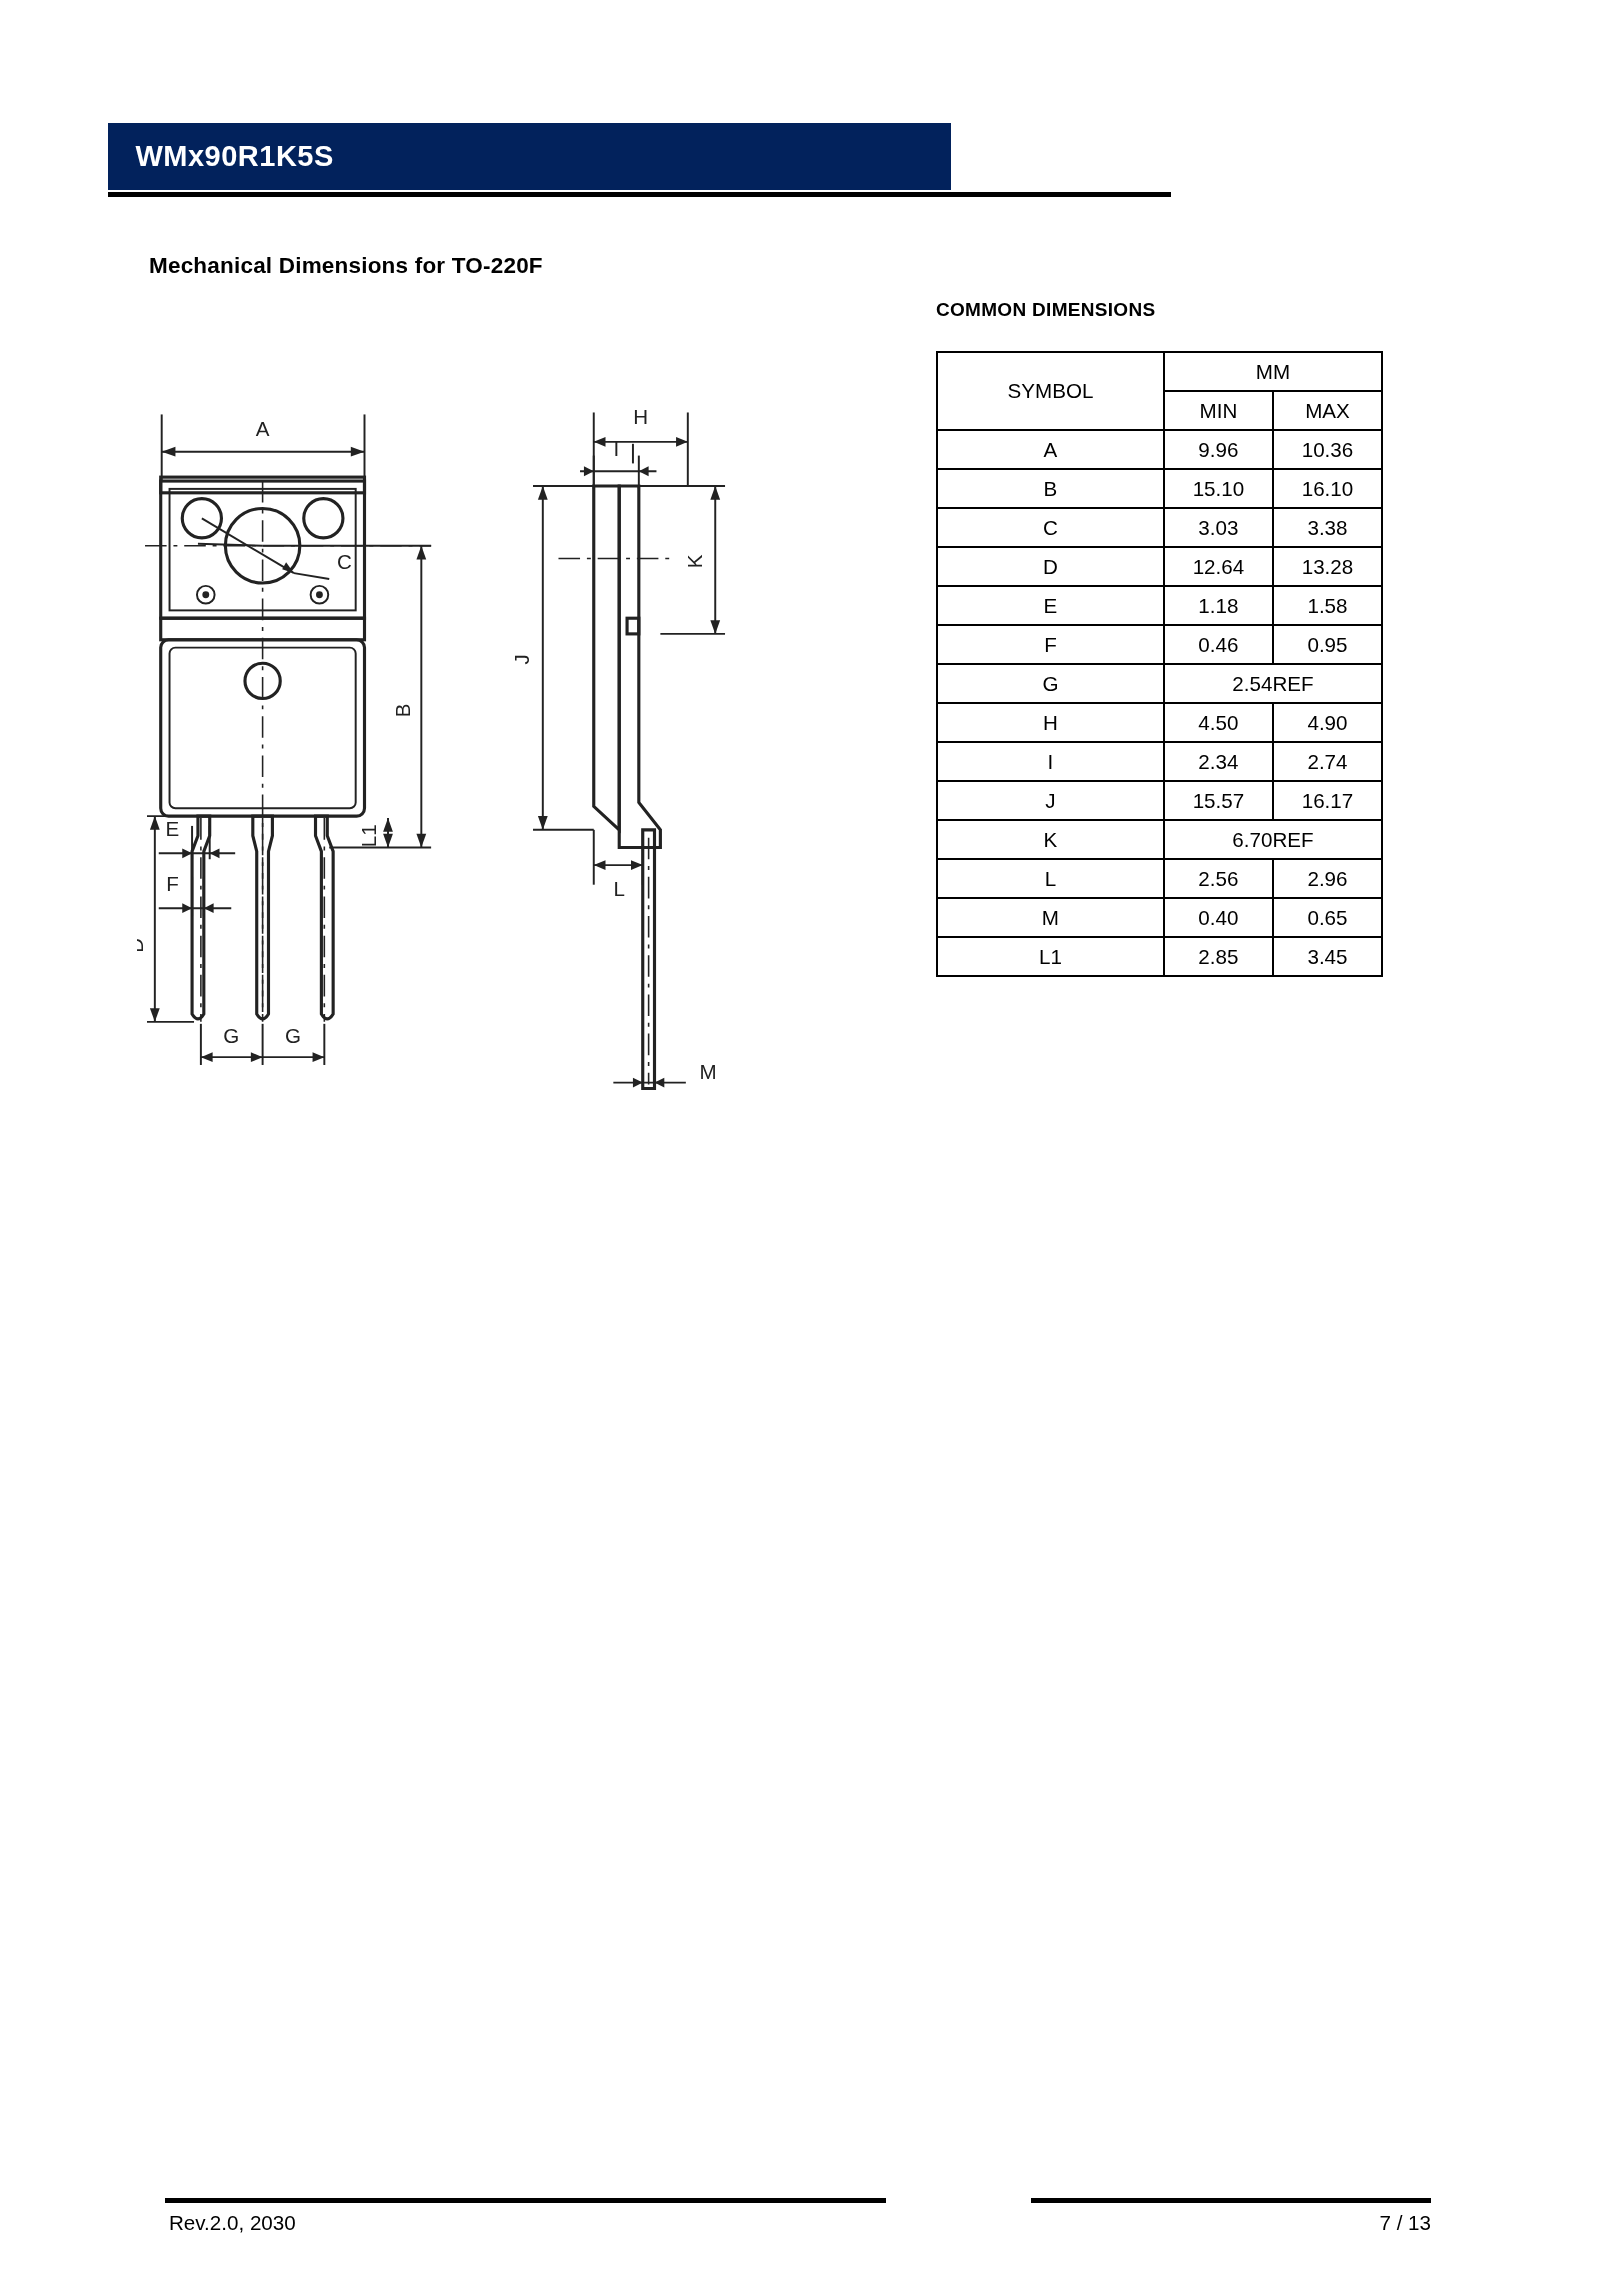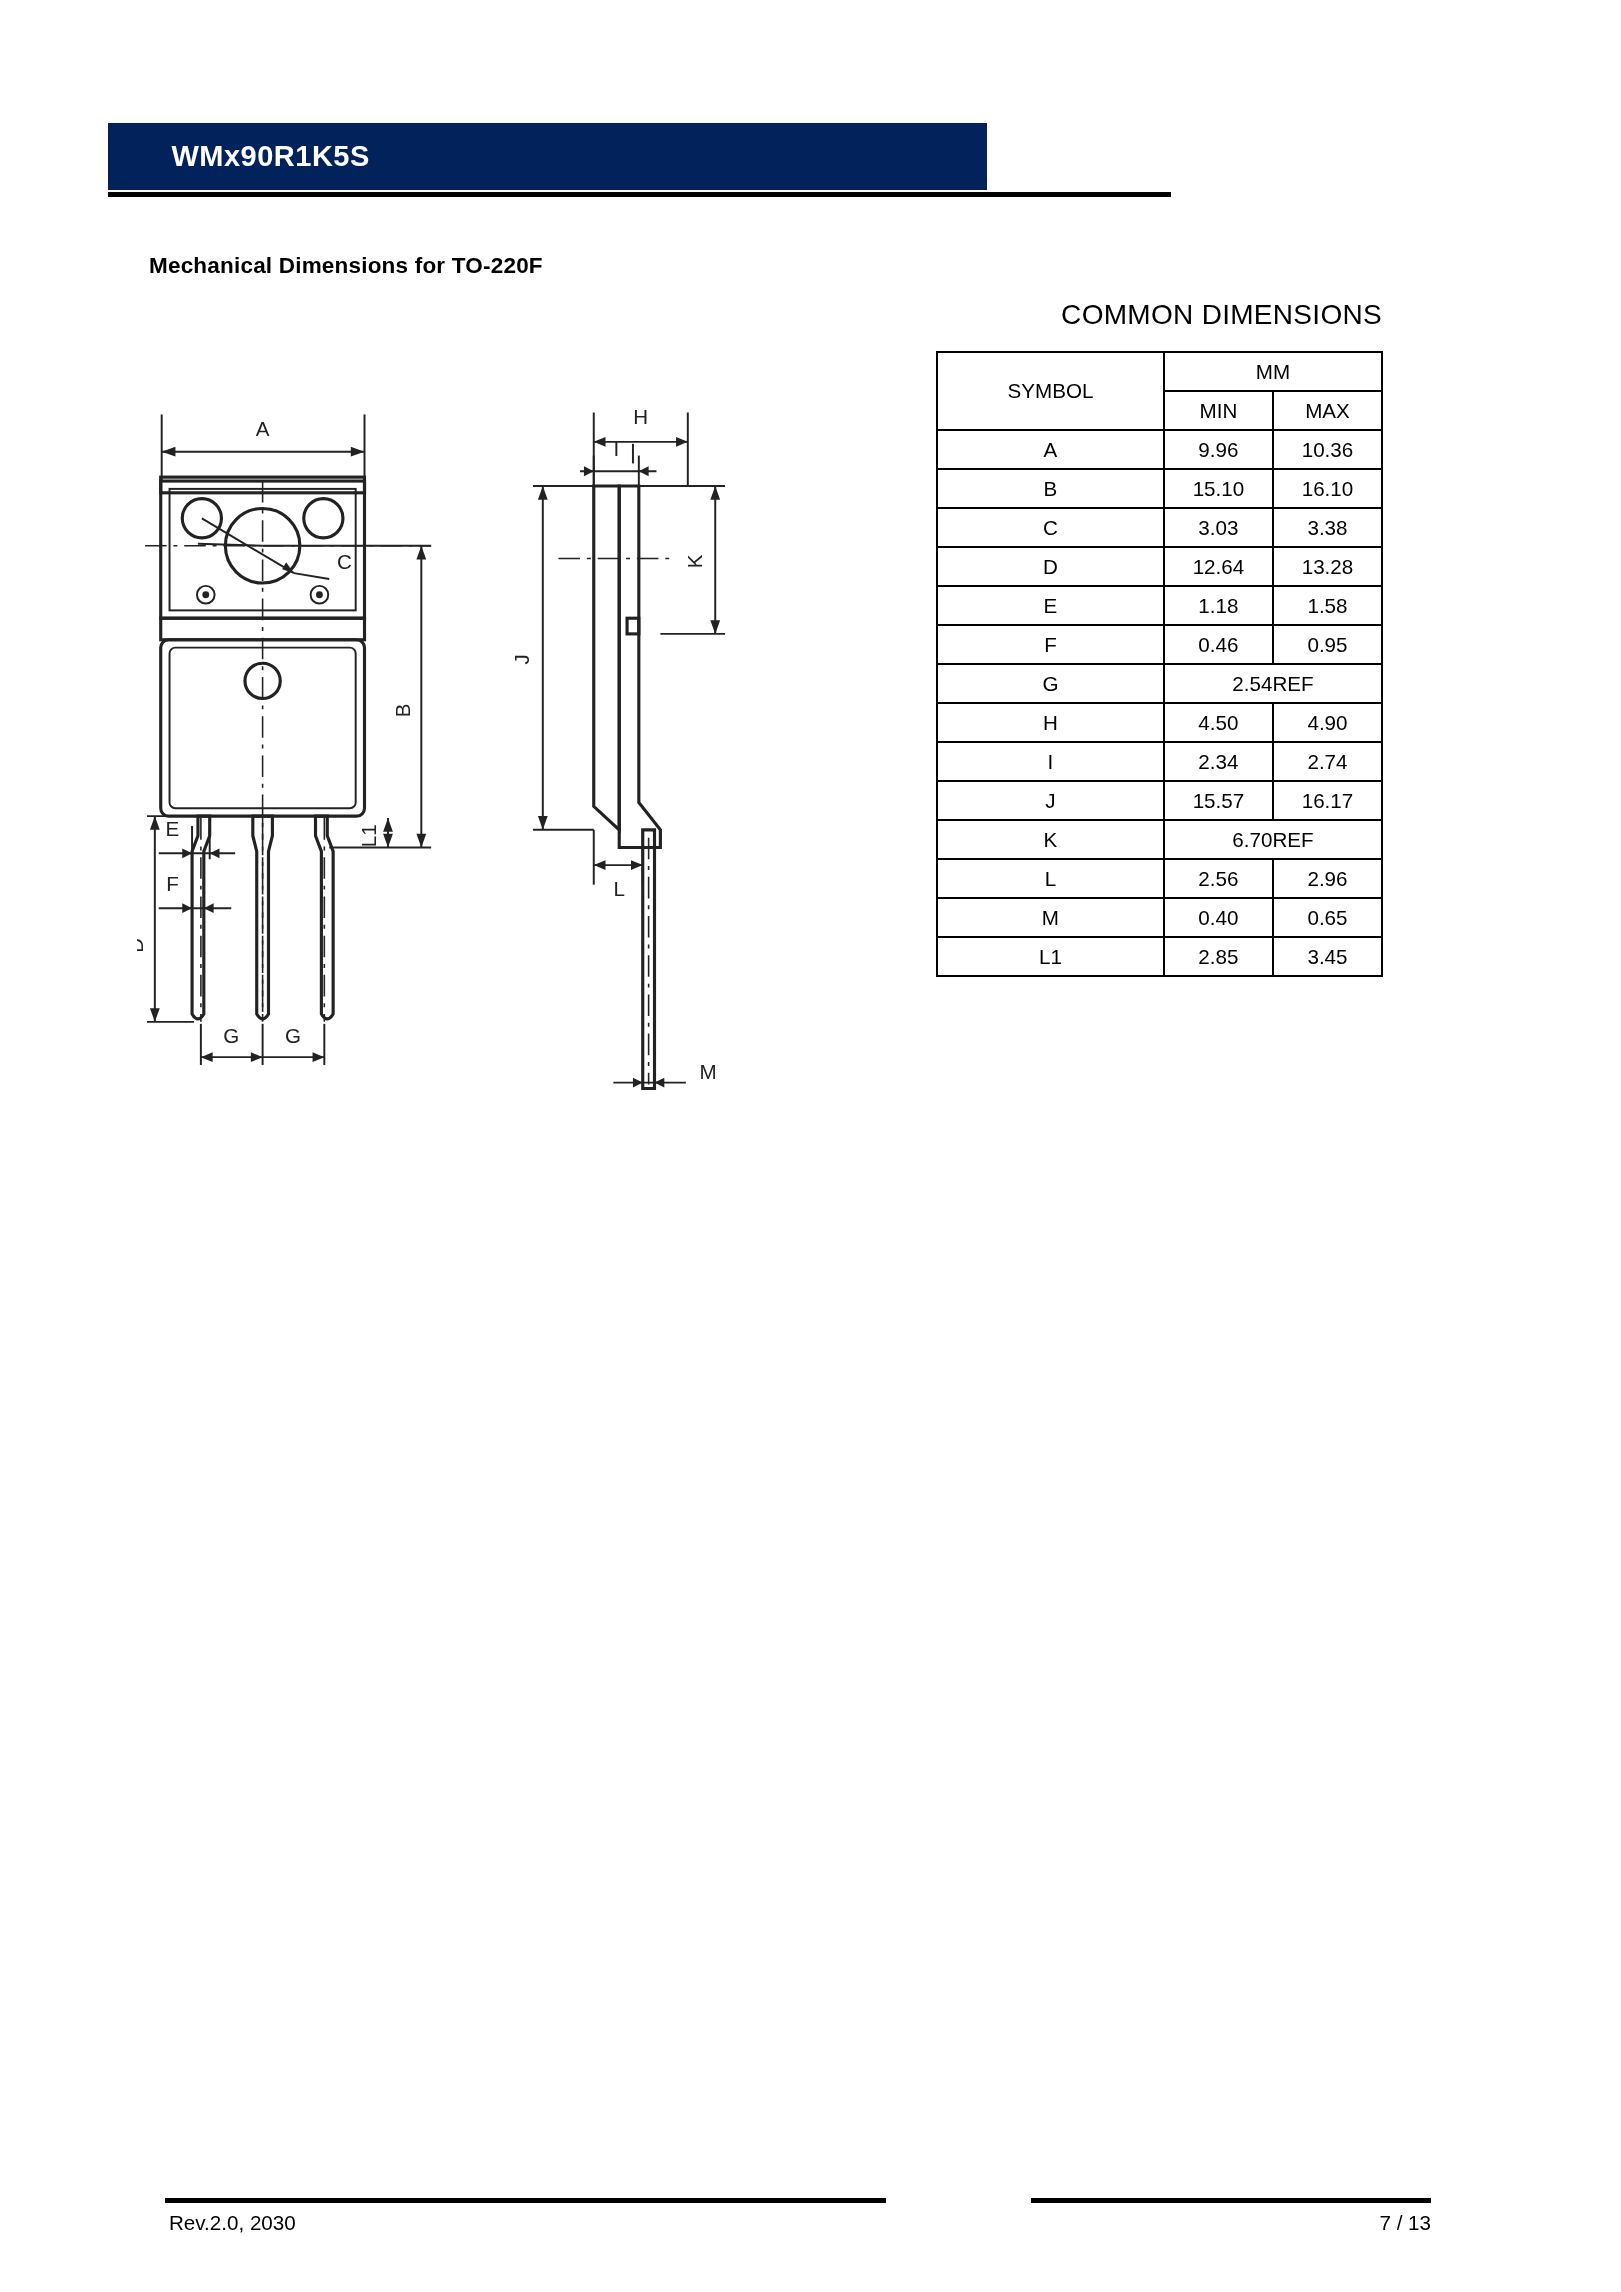--- a/index.html
+++ b/index.html
@@ -11,21 +11,21 @@
     position:relative;
     overflow:hidden;
   }
   .page { position:absolute; inset:0; }
 
   
   .hdr-banner{
     position:absolute; left:108px; top:123px;
     width:843px; height:67px;
     background:var(--navy,#02225c);
-    display:flex; align-items:center;padding-left:36px;
+    display:flex; align-items:center;
   }
   .hdr-title{
     color:#ffffff; font-weight:bold; font-size:29px;
     letter-spacing:0.5px; margin-left:27.4px;
   }
   .hdr-rule{
     position:absolute; left:108px; top:192px;
     width:1063px; height:4.9px; background:#000;
   }
 
@@ -34,21 +34,21 @@
     position:absolute; left:149px; top:253px;
     font-size:22.5px; font-weight:bold; letter-spacing:0.2px;
   }
 
   
   .drawing{ position:absolute; left:137px; top:387px; }
 
   
   .tbl-title{
     position:absolute; left:936px; top:299px; width:446px;
-    text-align:right; font-size:28px; letter-spacing:0.3px;
+    text-align:left; font-size:19px; letter-spacing:0.3px;font-weight:bold;
   }
   table.dims{
     position:absolute; left:936px; top:351px;
     width:447px;
     border-collapse:collapse;
     font-size:20.6px;
     table-layout:fixed;
   }
   table.dims td{
     border:2px solid #000;

